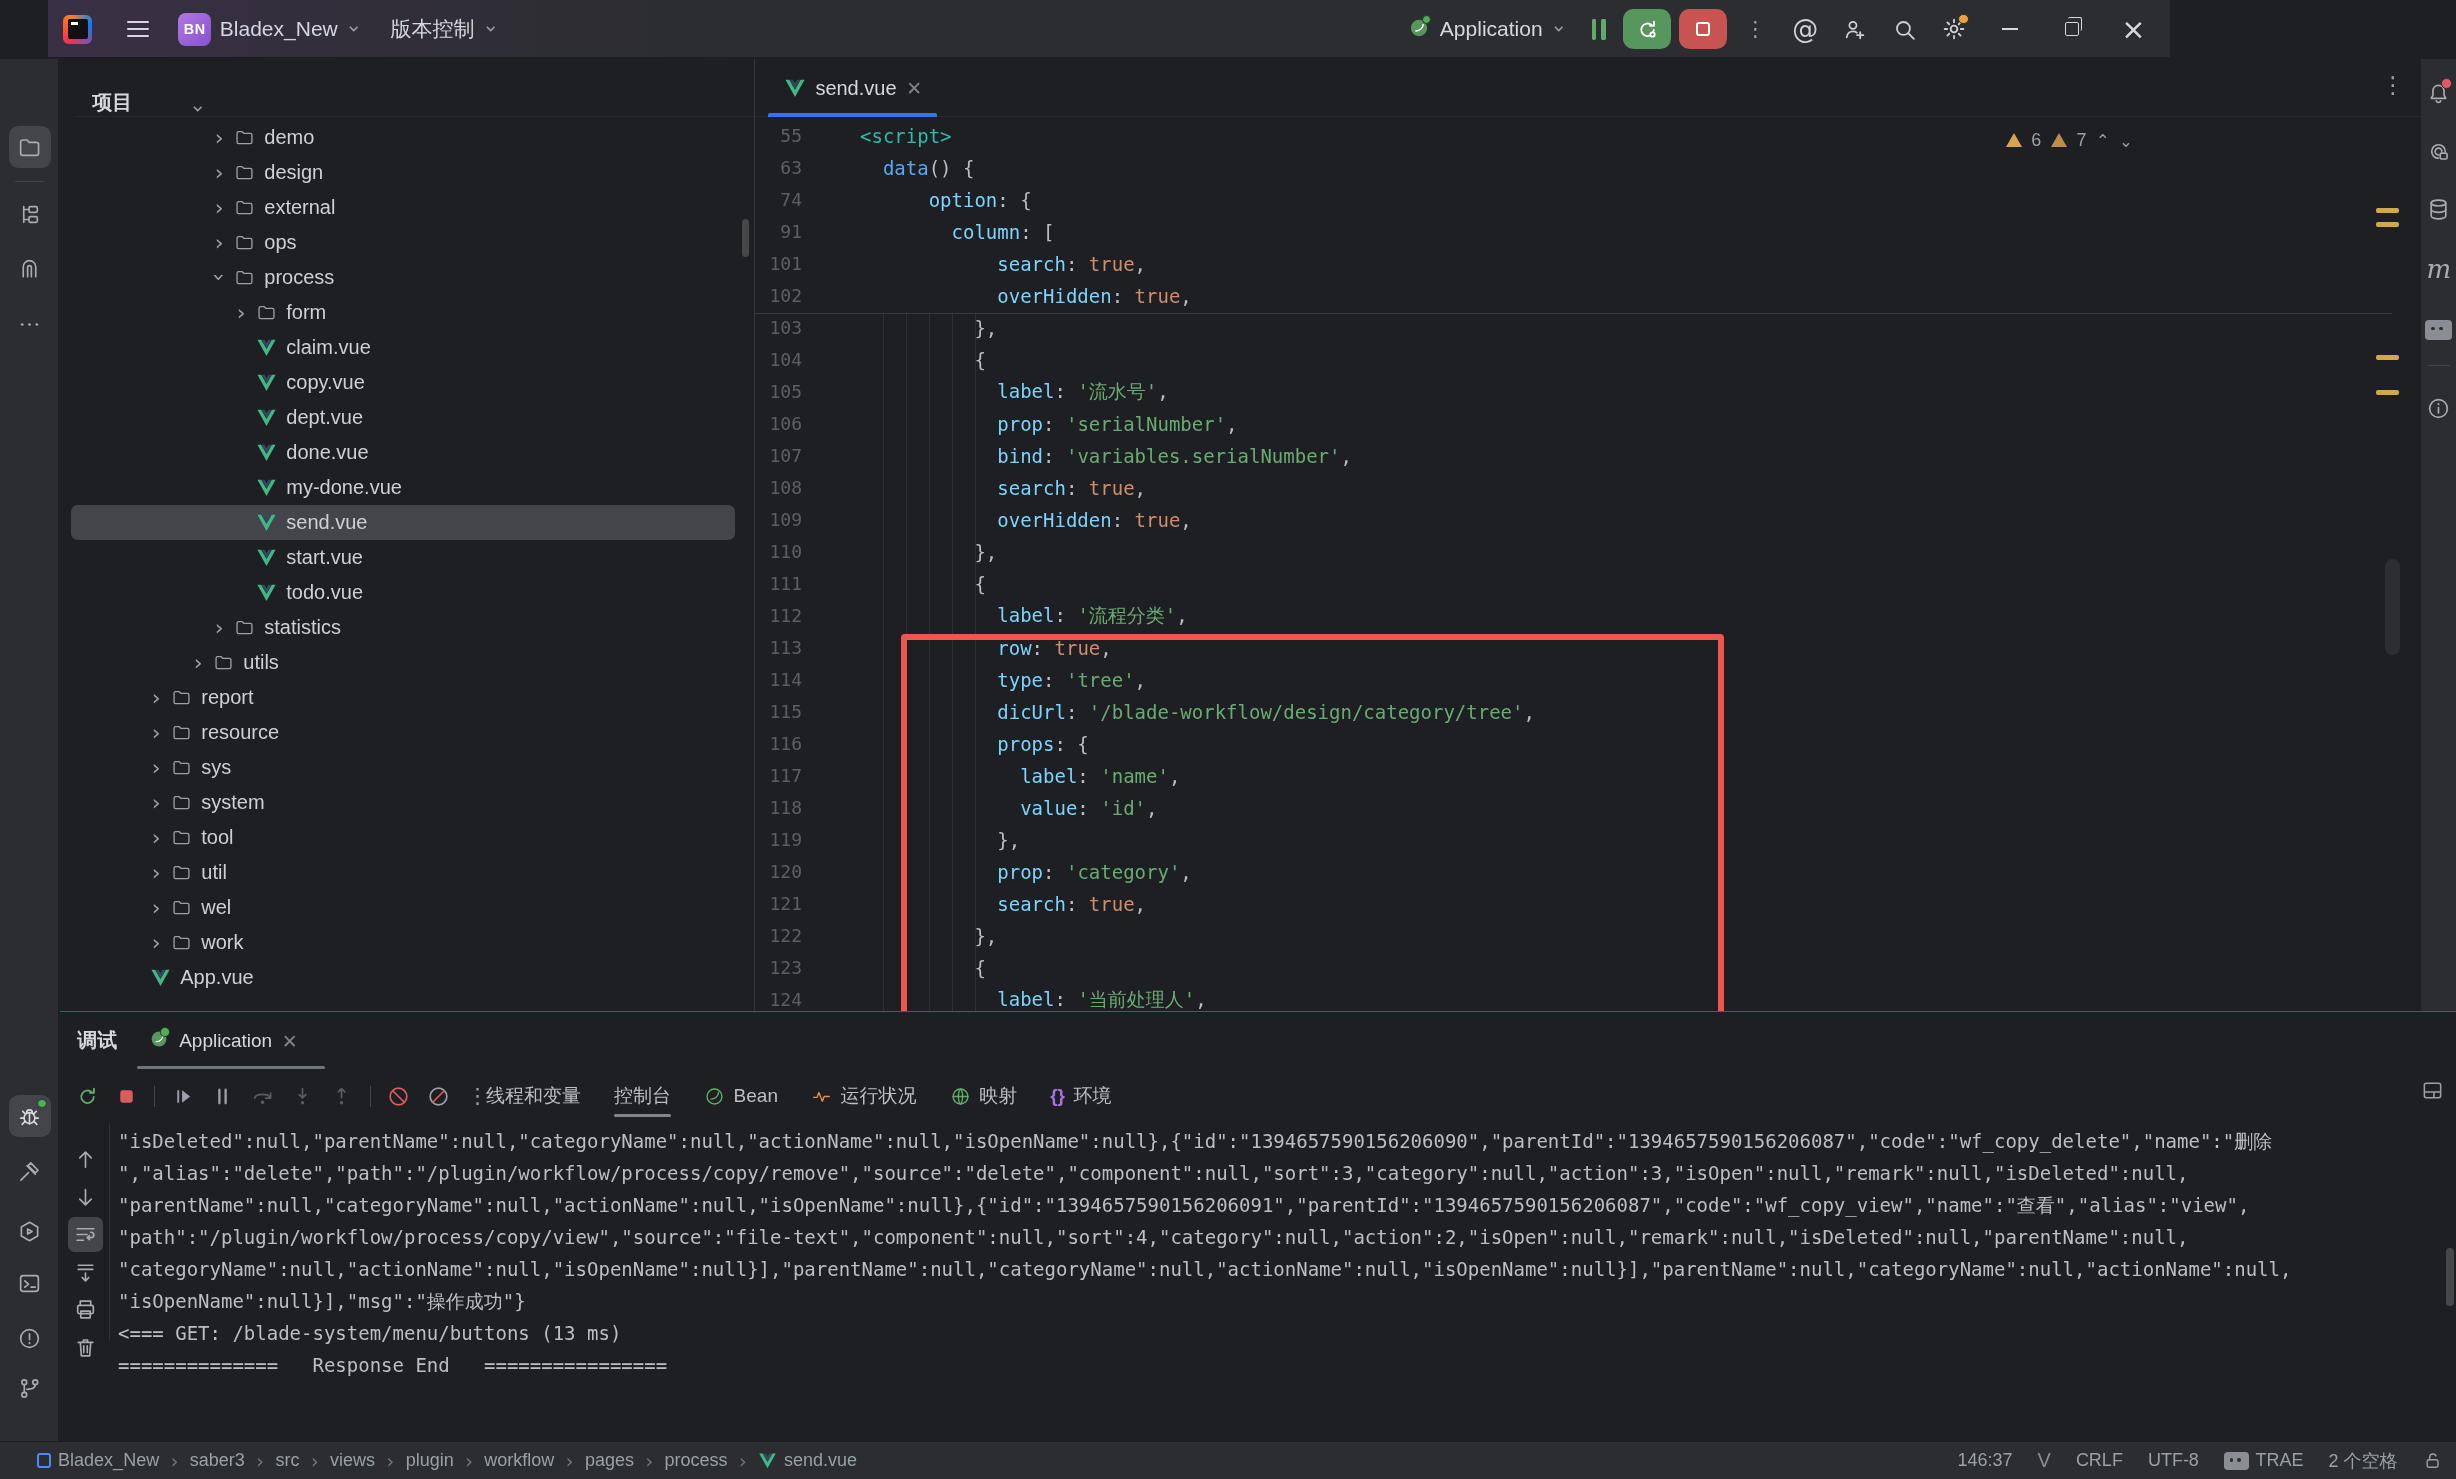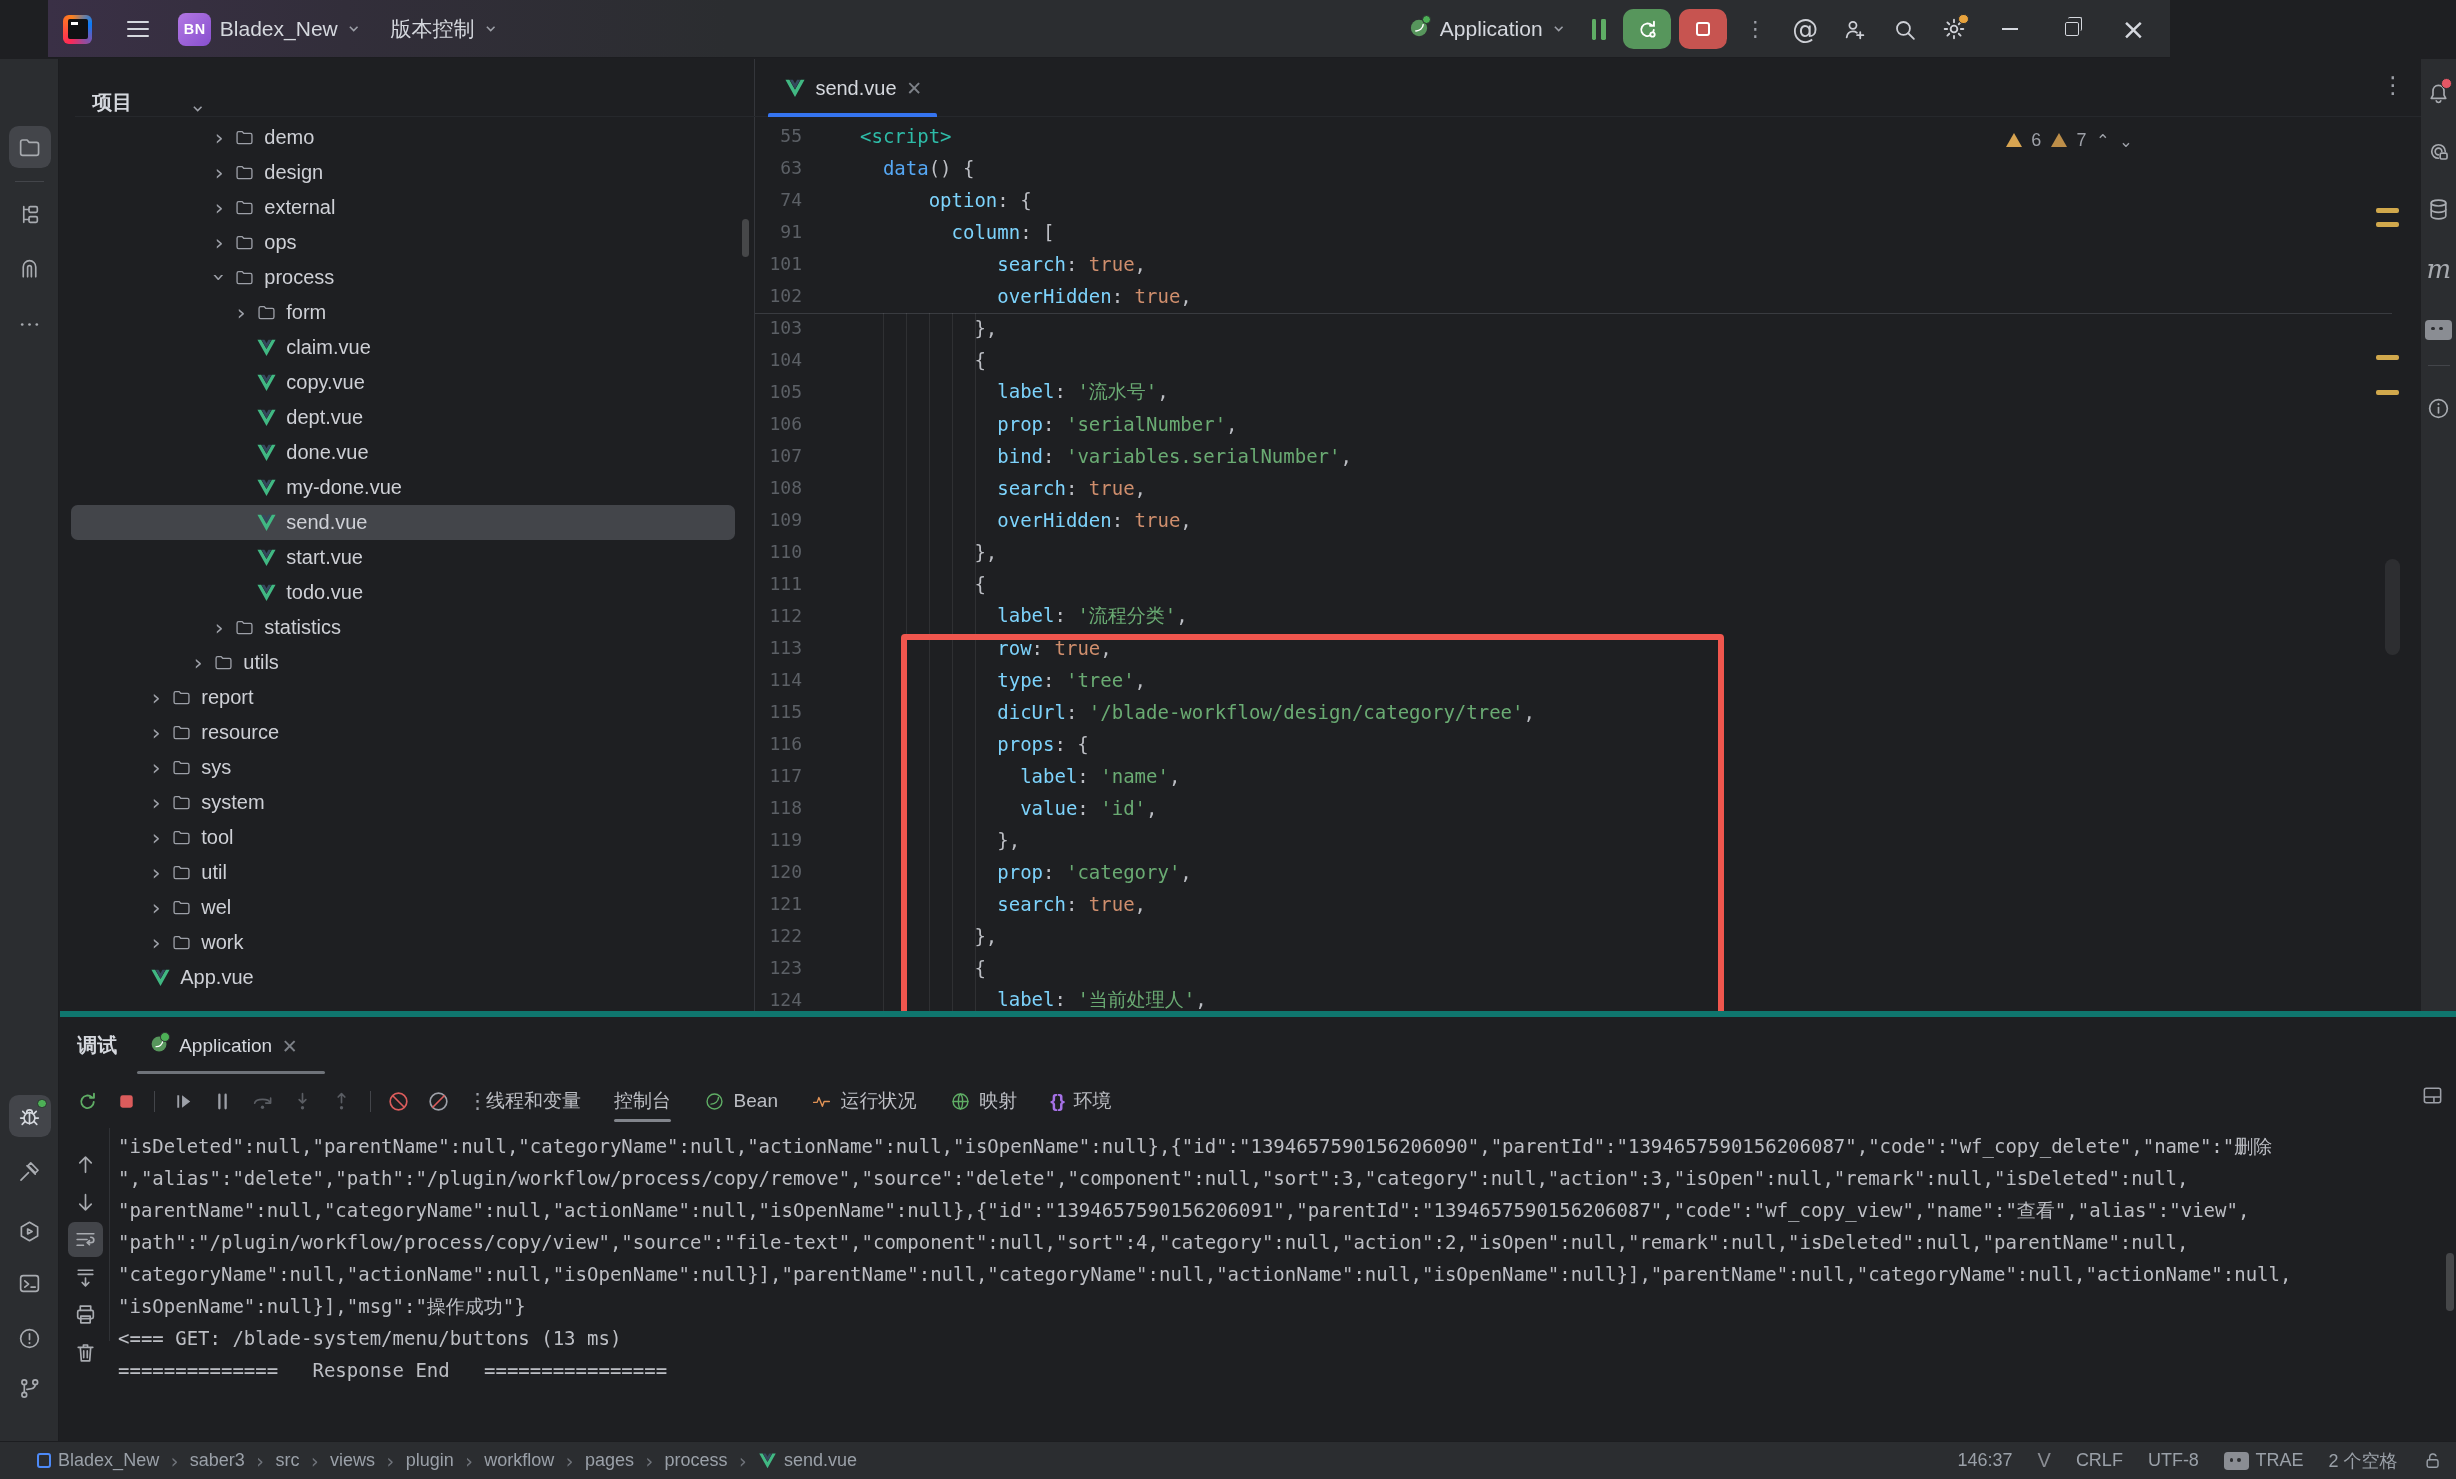--- a/index.html
+++ b/index.html
@@ -81,21 +81,21 @@
   .fold-sep { position:absolute; left:0px; right:29px; top:195px; height:1px; background:#393b40; }
   .annotation-rect { position:absolute; left:146px; top:516px; width:823px; height:385px; border:6.7px solid #f0564e; border-radius:3.8px; }
   .inspections { position:absolute; right:288px; top:7.7px; height:29px; display:flex; align-items:center; gap:9.6px; color:#9da0a8; font-size:18px; }
   .warn-tri { width:0; height:0; border-left:8.6px solid transparent; border-right:8.6px solid transparent; border-bottom:14.4px solid #d8a451; }
   .warn-tri.dim { border-bottom-color:#bd8e49; }
   .insp-chev { color:#9da0a8; font-size:16.3px; }
   .stripe-mark { position:absolute; width:23px; height:4.8px; background:#d1a84c; border-radius:1.9px; right:22px; }
   .ed-scroll { position:absolute; right:21px; width:15.4px; height:96px; background:rgba(255,255,255,.07); border-radius:7.7px; }
 
   
-  .debug-panel { position:absolute; left:60px; top:1011px; width:2397px; height:330px; background:#1e1f22; border-top:6px solid #0f766e; }
+  .debug-panel { position:absolute; left:60px; top:1011px; width:2397px; height:330px; background:#1e1f22; border-top:1px solid #0f766e; }
   .dbg-title { position:absolute; left:17.3px; top:15.4px; font-size:20px; font-weight:bold; color:#d5d8de; }
   .dbg-session { position:absolute; left:79px; top:7.7px; height:42px; display:flex; align-items:center; gap:9.6px; padding:0 9.6px; }
   .dbg-session-underline { position:absolute; left:77px; top:54px; width:188px; height:2.9px; background:#6f737a; border-radius:1.9px; }
   .dbg-toolbar { position:absolute; left:11.5px; top:60px; height:48px; display:flex; align-items:center; gap:8.6px; }
   .dbg-tb-btn { width:31px; height:31px; display:flex; align-items:center; justify-content:center; border-radius:5.8px; }
   .dbg-divider { width:1px; height:21px; background:#43454a; margin:0 3.8px; }
   .dots-v { color:#9da0a8; font-size:21px; }
   #debug-tabs { position:absolute; left:426px; top:60px; height:48px; display:flex; align-items:center; gap:33px; }
   .dtab { position:relative; height:48px; display:flex; align-items:center; gap:8.6px; font-size:19px; color:#bcbec4; }
   .dtab.sel::after { content:""; position:absolute; left:0; right:0; bottom:2.9px; height:2.9px; background:#82858c; border-radius:1.9px; }

